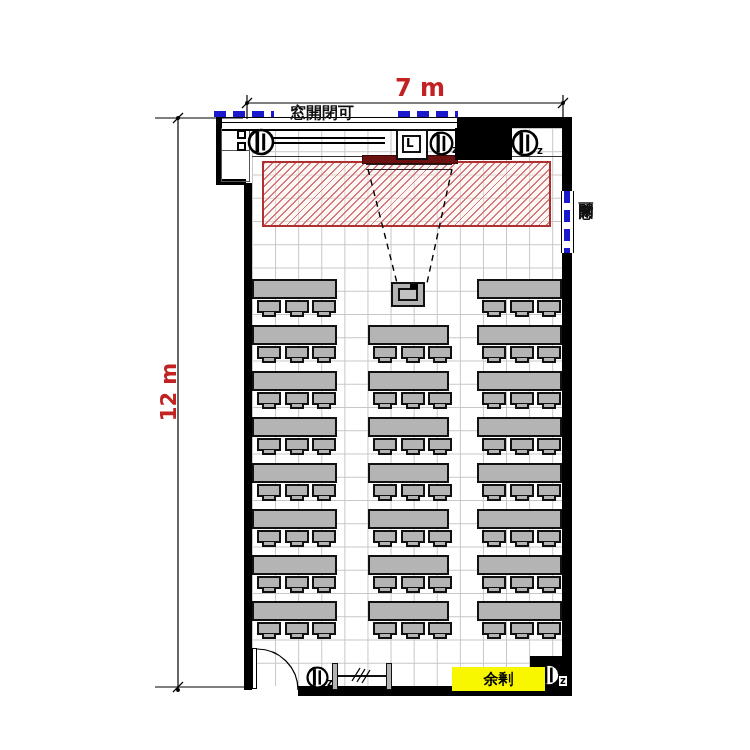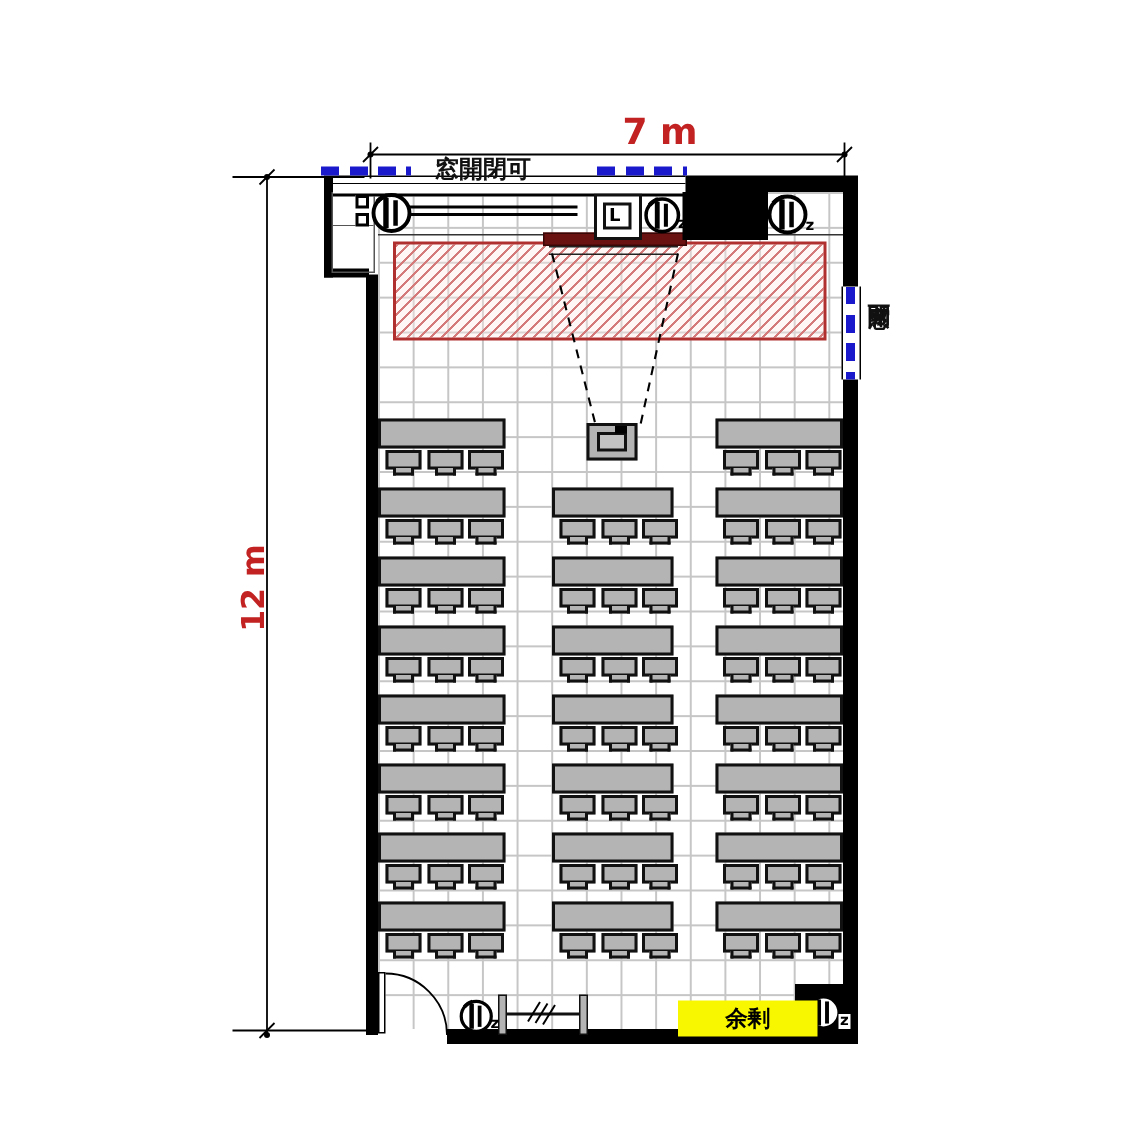--- a/index.html
+++ b/index.html
@@ -330,18 +330,18 @@
       <line x1="452" y1="169" x2="427" y2="283"></line>
     </g>
     <path d="M257,649 A41,41 0 0 1 298,690" stroke="#000" stroke-width="1.2" fill="none"></path>
     <g stroke="#000" stroke-width="1.3">
       <line x1="352" y1="681" x2="360" y2="668"></line>
       <line x1="357" y1="682" x2="365" y2="669"></line>
       <line x1="362" y1="683" x2="370" y2="670"></line>
     </g>
   </svg>
 
-  <div class="red-dim" style="left:400px;top:74px;width:80px;text-align:center;font-size:24px;">7 m</div>
+  <div class="red-dim" style="left:380px;top:74px;width:80px;text-align:center;font-size:24px;">7 m</div>
   <div class="red-dim" style="left:139px;top:380px;width:60px;text-align:center;font-size:21px;transform:rotate(-90deg);transform-origin:center;">12 m</div>
   <div class="jp" style="left:280px;top:103px;width:84px;text-align:center;font-size:16px;">窓開閉可</div>
   <div class="jp jp-v" style="left:576px;top:191px;height:68px;font-size:15px;">窓開閉可</div>
 
 </div>
 
 </body></html>

